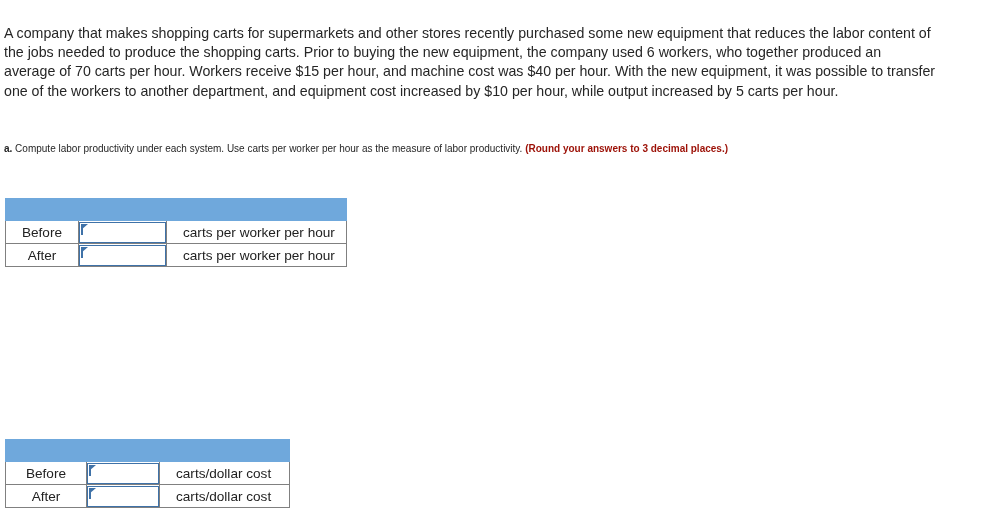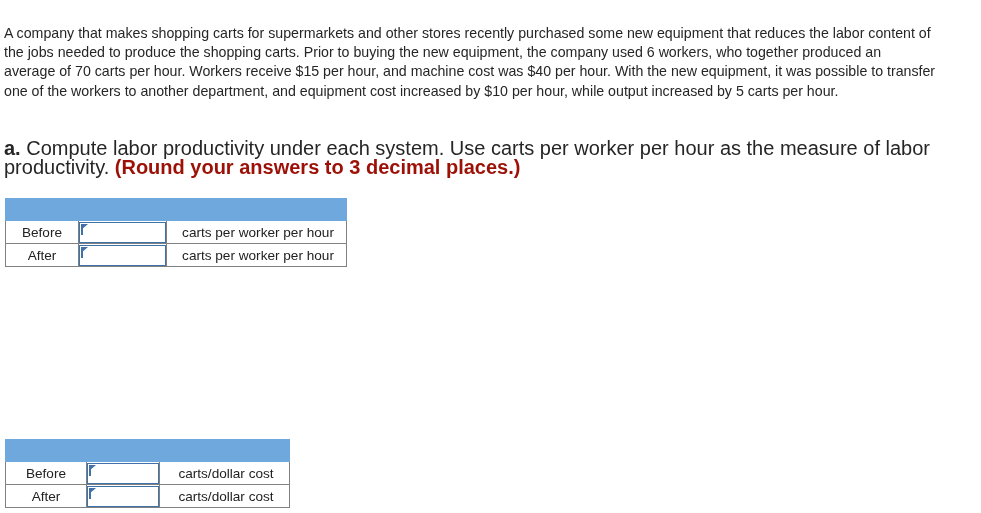--- a/index.html
+++ b/index.html
@@ -35,21 +35,21 @@
     line-height: 19.2px;
     color: #262626;
     text-align: left;
   }
 
   
   .question {
     position: absolute;
     left: 4px;
     width: 930px;
-    font-size: 20px;
+    font-size: 10px;
     line-height: 19.3px;
     color: #262626;
   }
   .question-a { top: 127px; }
   .question-b { top: 365px; }
 
   .q-letter {
     font-weight: bold;
     color: #262626;
   }
@@ -80,23 +80,23 @@
     height: 21px;
     padding: 0;
   }
   td.label-cell {
     text-align: center;
     vertical-align: middle;
     white-space: nowrap;
     font-size: 13.6px;
   }
   td.unit-cell {
-    text-align: center;
+    text-align: left;
     vertical-align: middle;
-    padding-left: 3px;
+    padding-left: 16px;
     white-space: nowrap;
     font-size: 13.6px;
     margin-top: 8px;
   }
   td.input-cell {
     padding: 0;
     background: #ffffff;
     vertical-align: middle;
   }
 

